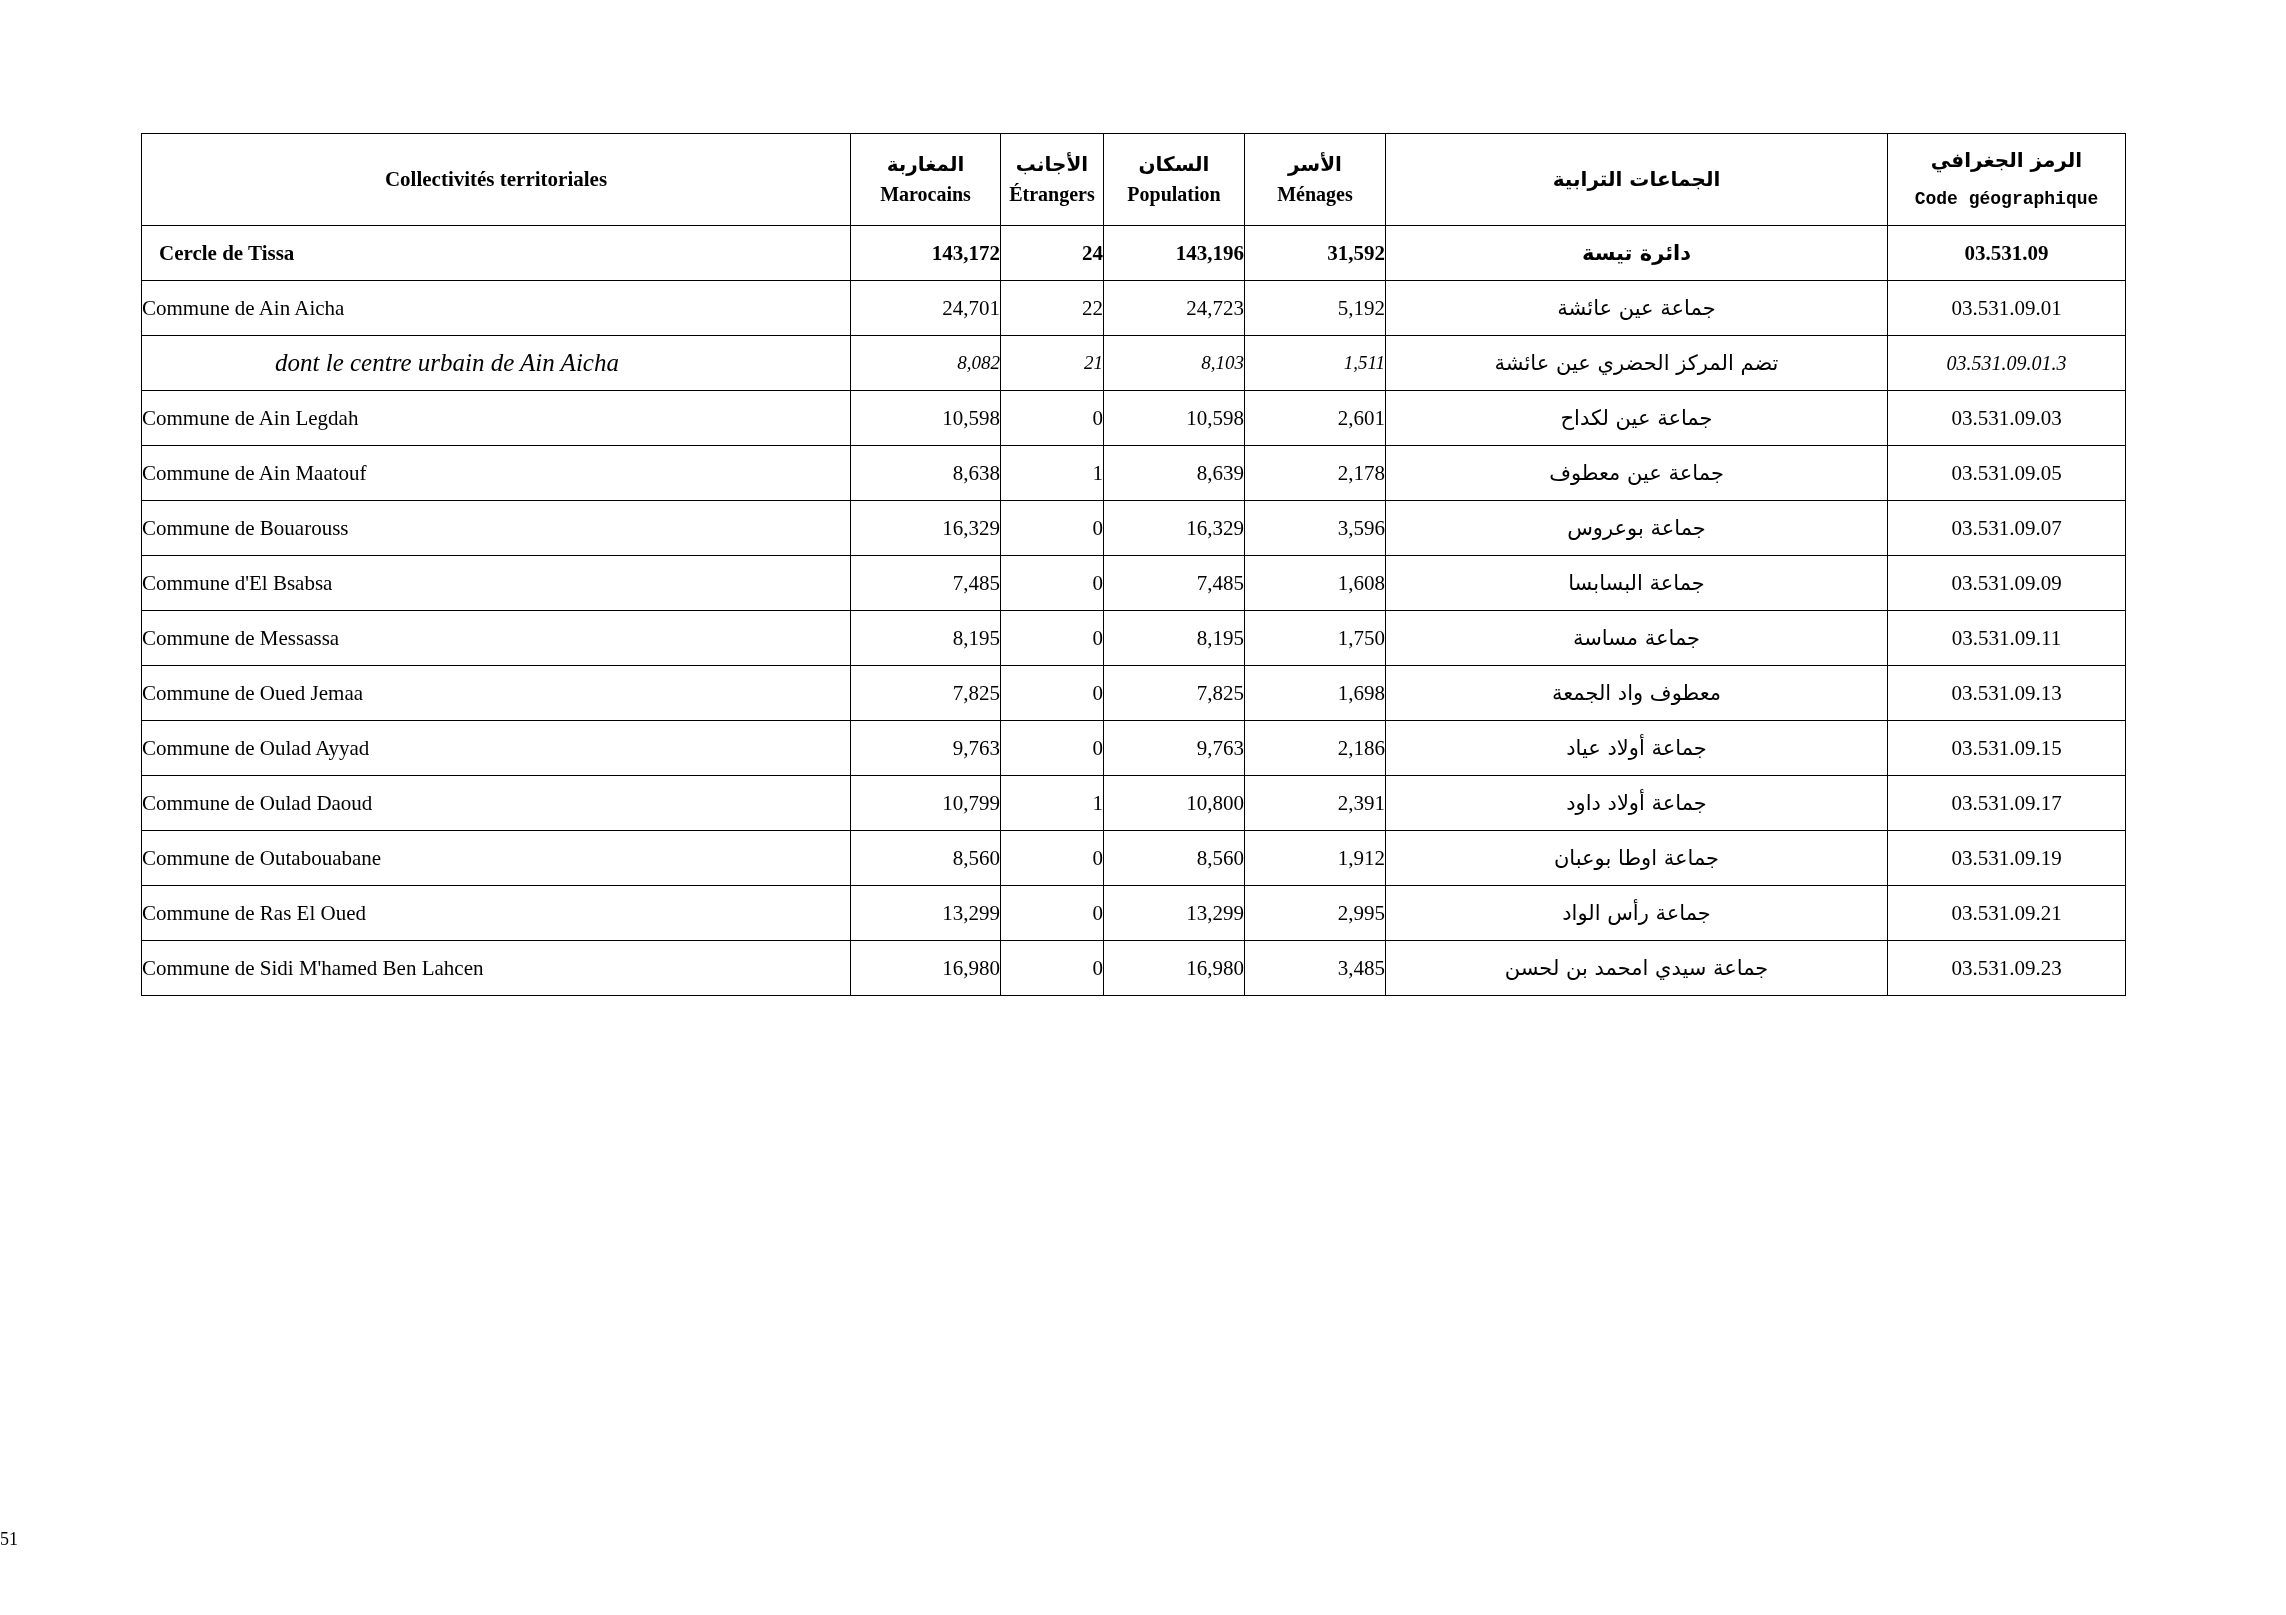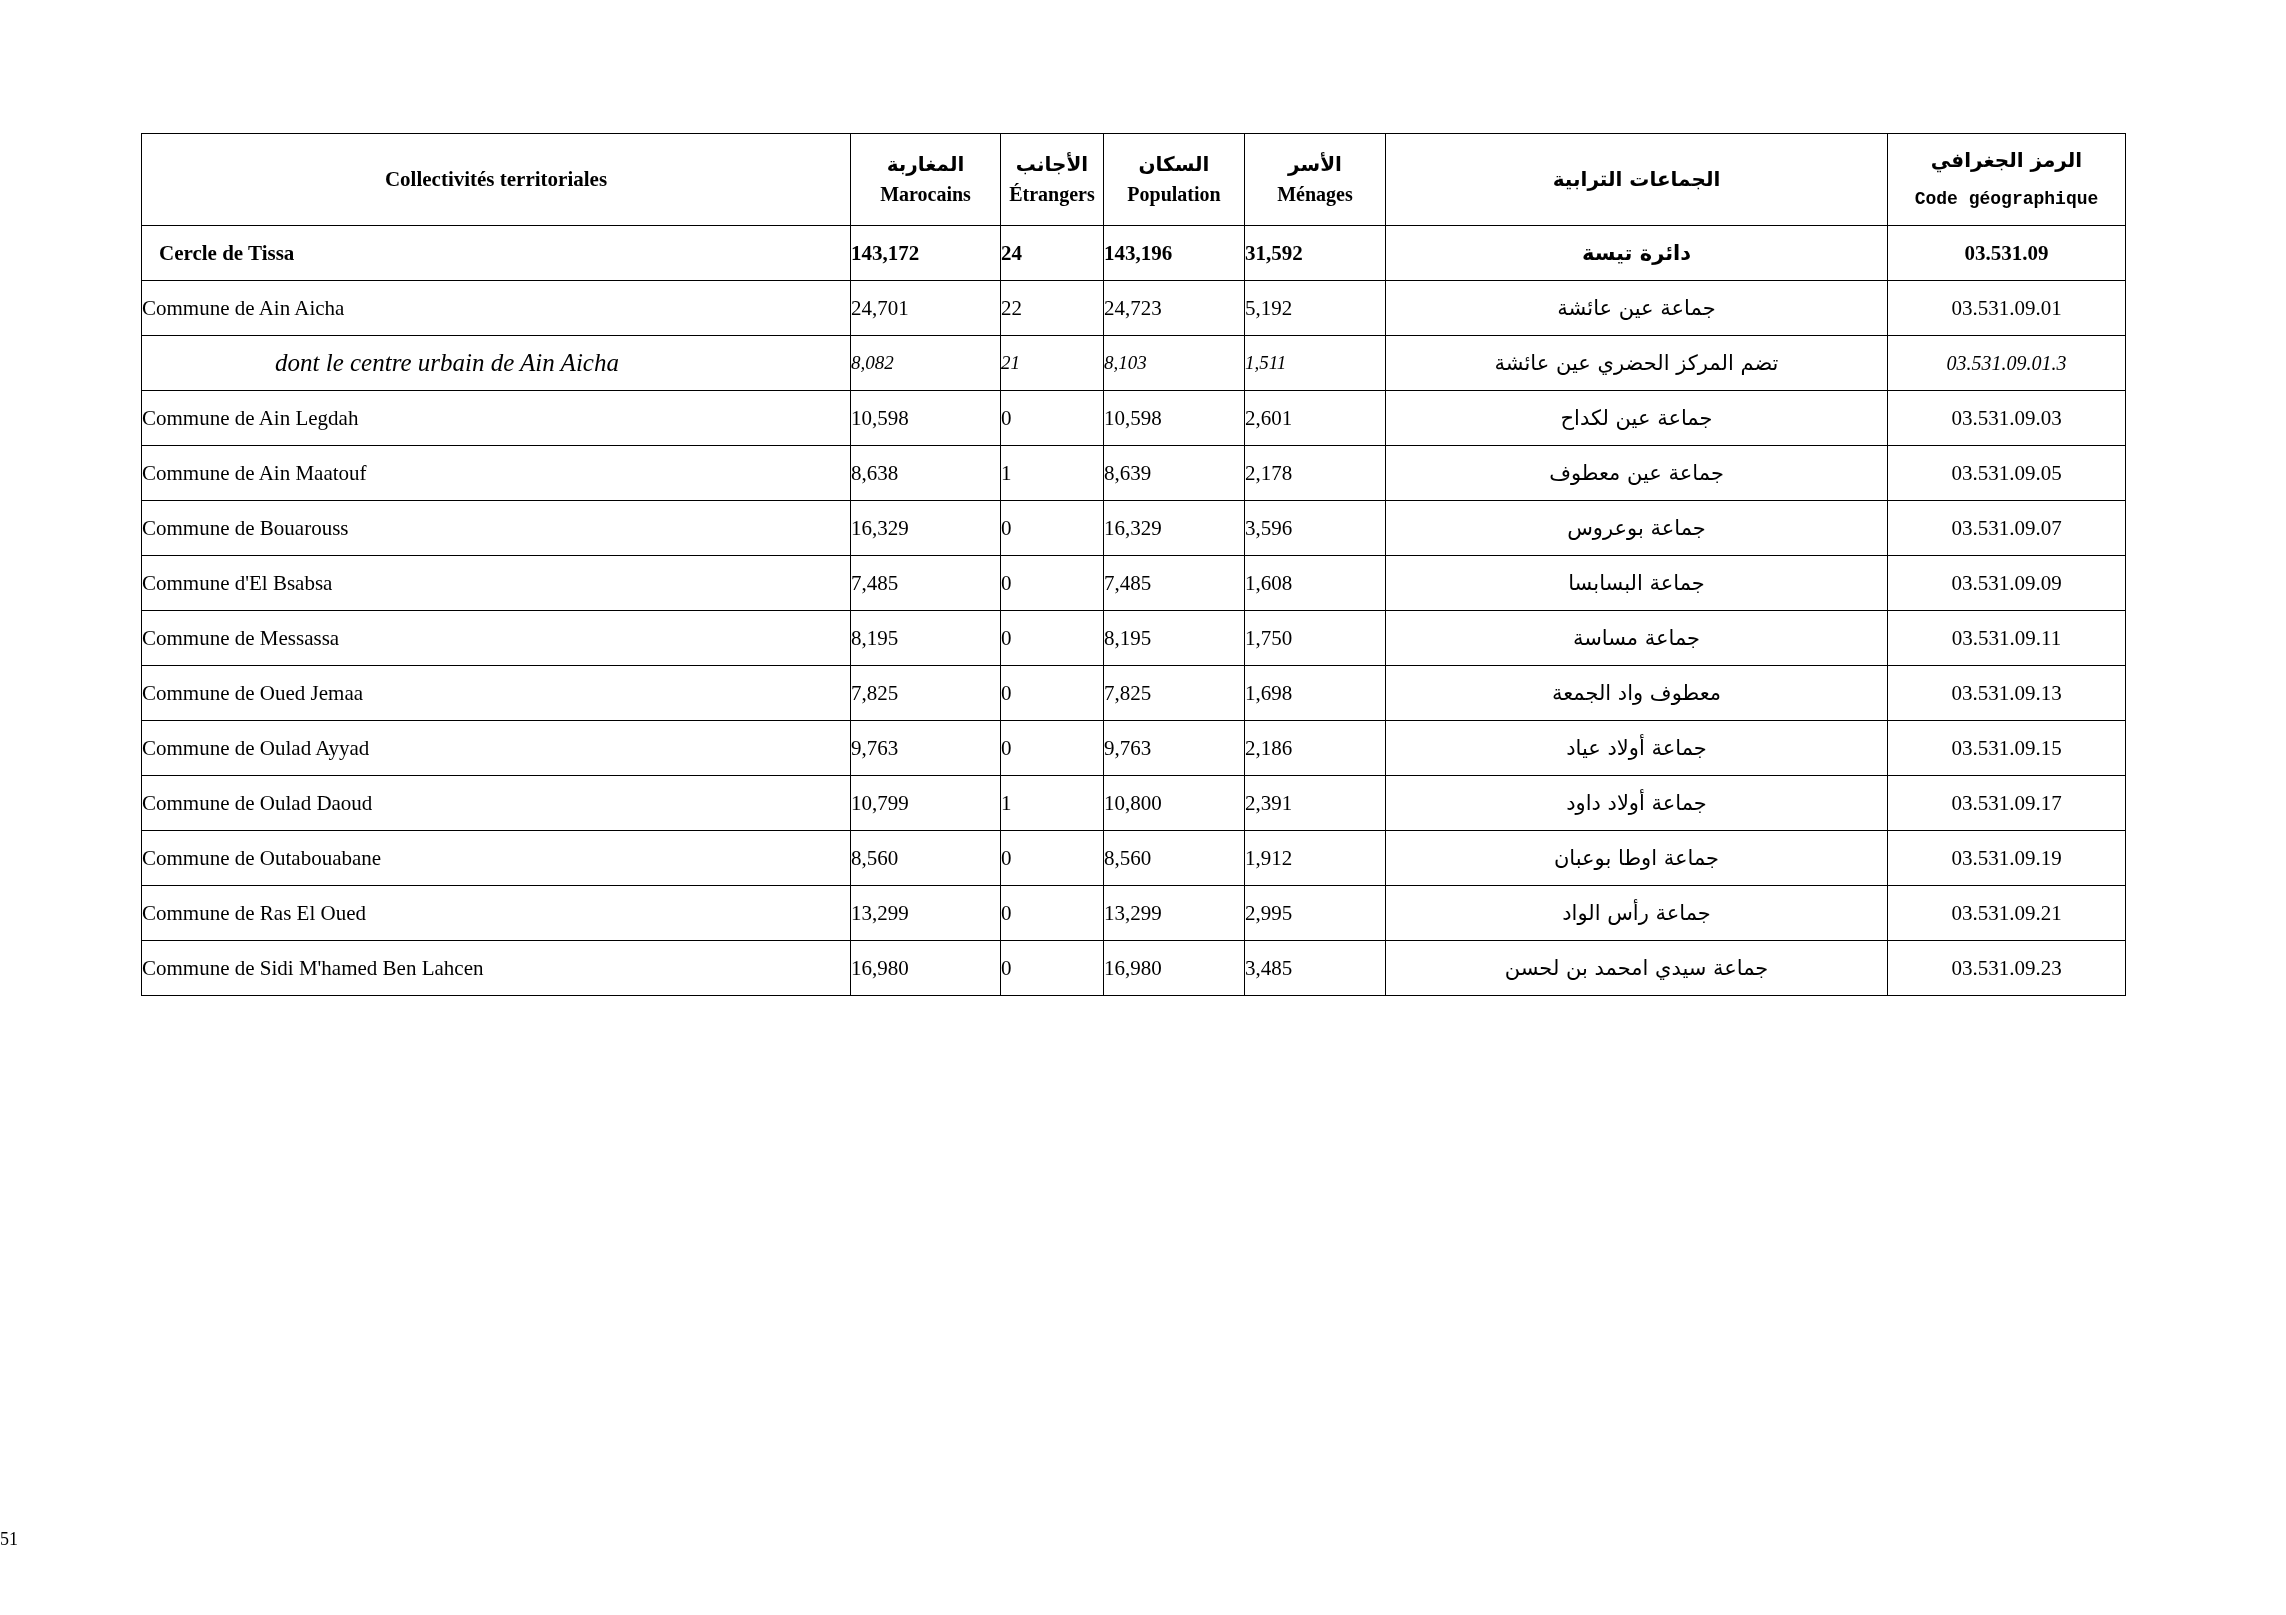--- a/index.html
+++ b/index.html
@@ -94,21 +94,21 @@
     font-weight: 700;
     padding-left: 17px;
   }
   td.name.sub {
     font-style: italic;
     font-size: 25px;
     padding-left: 133px;
   }
   td.num {
     font-size: 21px;
-    text-align: left;
+    text-align: right;
     margin-left: 32px;
   }
   td.num.bold { font-weight: 700; }
   td.num.ital { font-style: italic; font-size: 19px; }
   td.arabic {
     font-family: "DejaVu Sans", sans-serif;
     font-size: 21px;
     direction: rtl;
     text-align: center;
     white-space: nowrap;

